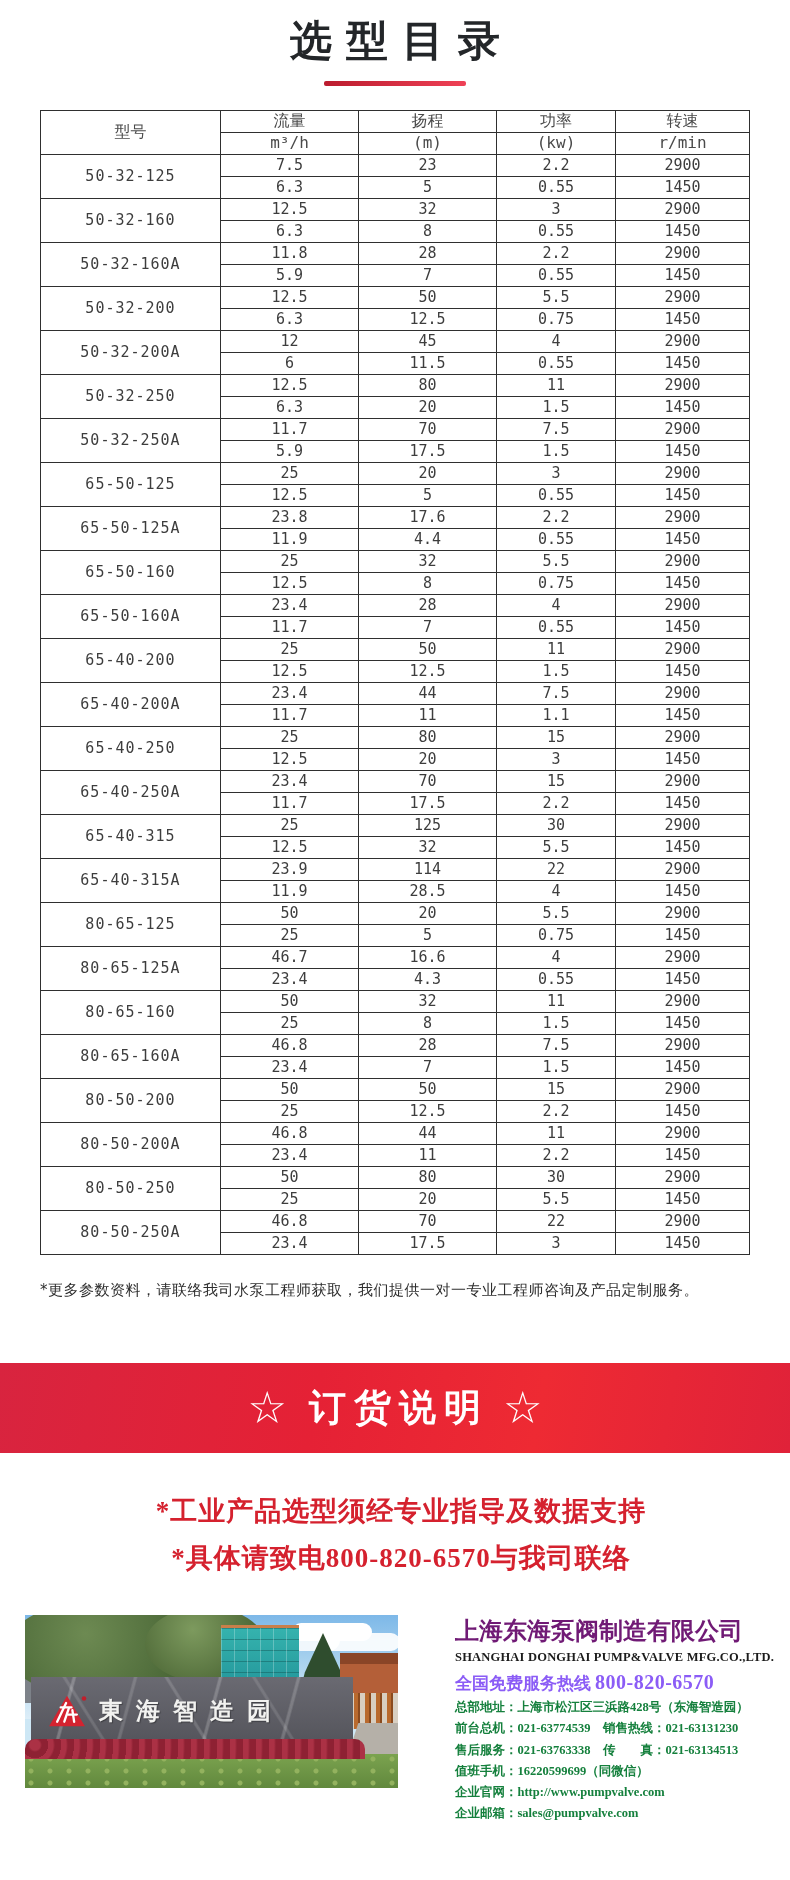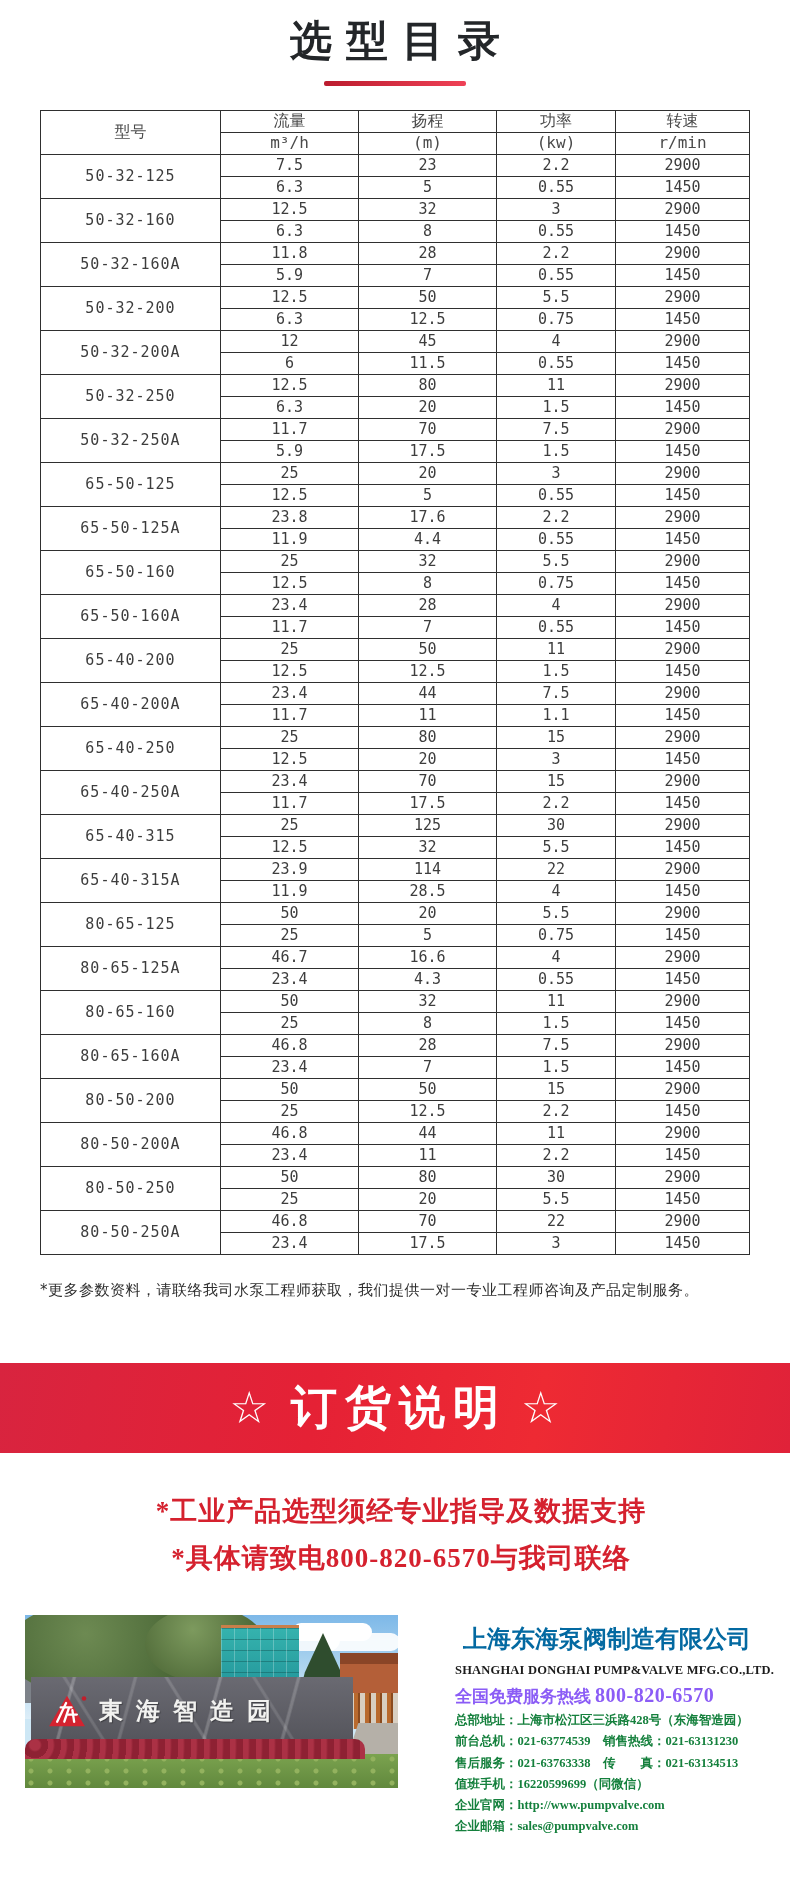--- a/index.html
+++ b/index.html
@@ -34,21 +34,21 @@
   .note {
     margin: 26px 0 0 40px; font-size: 15px; color:#2e2e2e; letter-spacing: .5px;
   }
   
   .order-banner {
     margin-top: 63px; height: 90px; width: 100%;
     background: linear-gradient(100deg,#d8243f 0%,#e52135 40%,#ee2a33 68%,#e02239 100%);
     display:flex; align-items:center; justify-content:center; color:#fff;
   }
   .order-banner .banner-title {
-    font-size: 46px; font-weight: 700; letter-spacing: 8px; text-indent: 8px;
+    font-size: 37px; font-weight: 700; letter-spacing: 8px; text-indent: 8px;
   }
   .order-banner .star { font-size: 44px; font-weight: 400; margin: 0 14px; }
   
   .order-lines { margin-top: 40px; text-align: center; }
   .order-lines p {
     margin: 0 0 11px 12px; font-family: "Liberation Serif", serif;
     font-size: 27px; font-weight: 700; color:#d5212e; letter-spacing: 1px;
   }
   
   .footer { position:absolute; left:0; top:1615px; width:790px; height:173px; }
@@ -92,21 +92,21 @@
   .flowers { position:absolute; left:0; top:124px; width:340px; height:20px;
     background-color:#8e2133;
     background-image: repeating-radial-gradient(circle at 10px 6px, #ab3145 0 5px, #8e2133 7px 13px);
     border-radius: 10px 10px 0 0; }
   .grass { position:absolute; left:0; bottom:0; width:100%; height:34px;
     background-image: radial-gradient(circle 2px at 6px 5px, #93b25e 2px, transparent 3px),
       linear-gradient(180deg,#7ba34f,#61883d);
     background-size: 19px 12px, 100% 100%; }
   
   .company { position:absolute; left:455px; top:0; width:312px; }
-  .company-name { margin:8px; font-size:24px; font-weight:700; color:#0369a1; letter-spacing:0; white-space:nowrap; }
+  .company-name { margin:0; font-size:24px; font-weight:700; color:#701a75; letter-spacing:0; white-space:nowrap; }
   .company-name-en { margin-top:3px; font-family:"Liberation Serif",serif; font-weight:700;
     font-size:12.5px; color:#1c1c1c; letter-spacing:.2px; white-space:nowrap; }
   .hotline { margin-top:6px; font-family:"Liberation Serif",serif; font-weight:700; color:#8b5cf6; white-space:nowrap; }
   .hotline .label { font-size:17px; }
   .hotline .number { font-size:20px; letter-spacing:.5px; }
   .contact-line { margin-top:4.2px; font-family:"Liberation Serif",serif; font-weight:700;
     font-size:12.5px; color:#15803d; white-space:nowrap; }
 </style>
 </head>
 <body>

